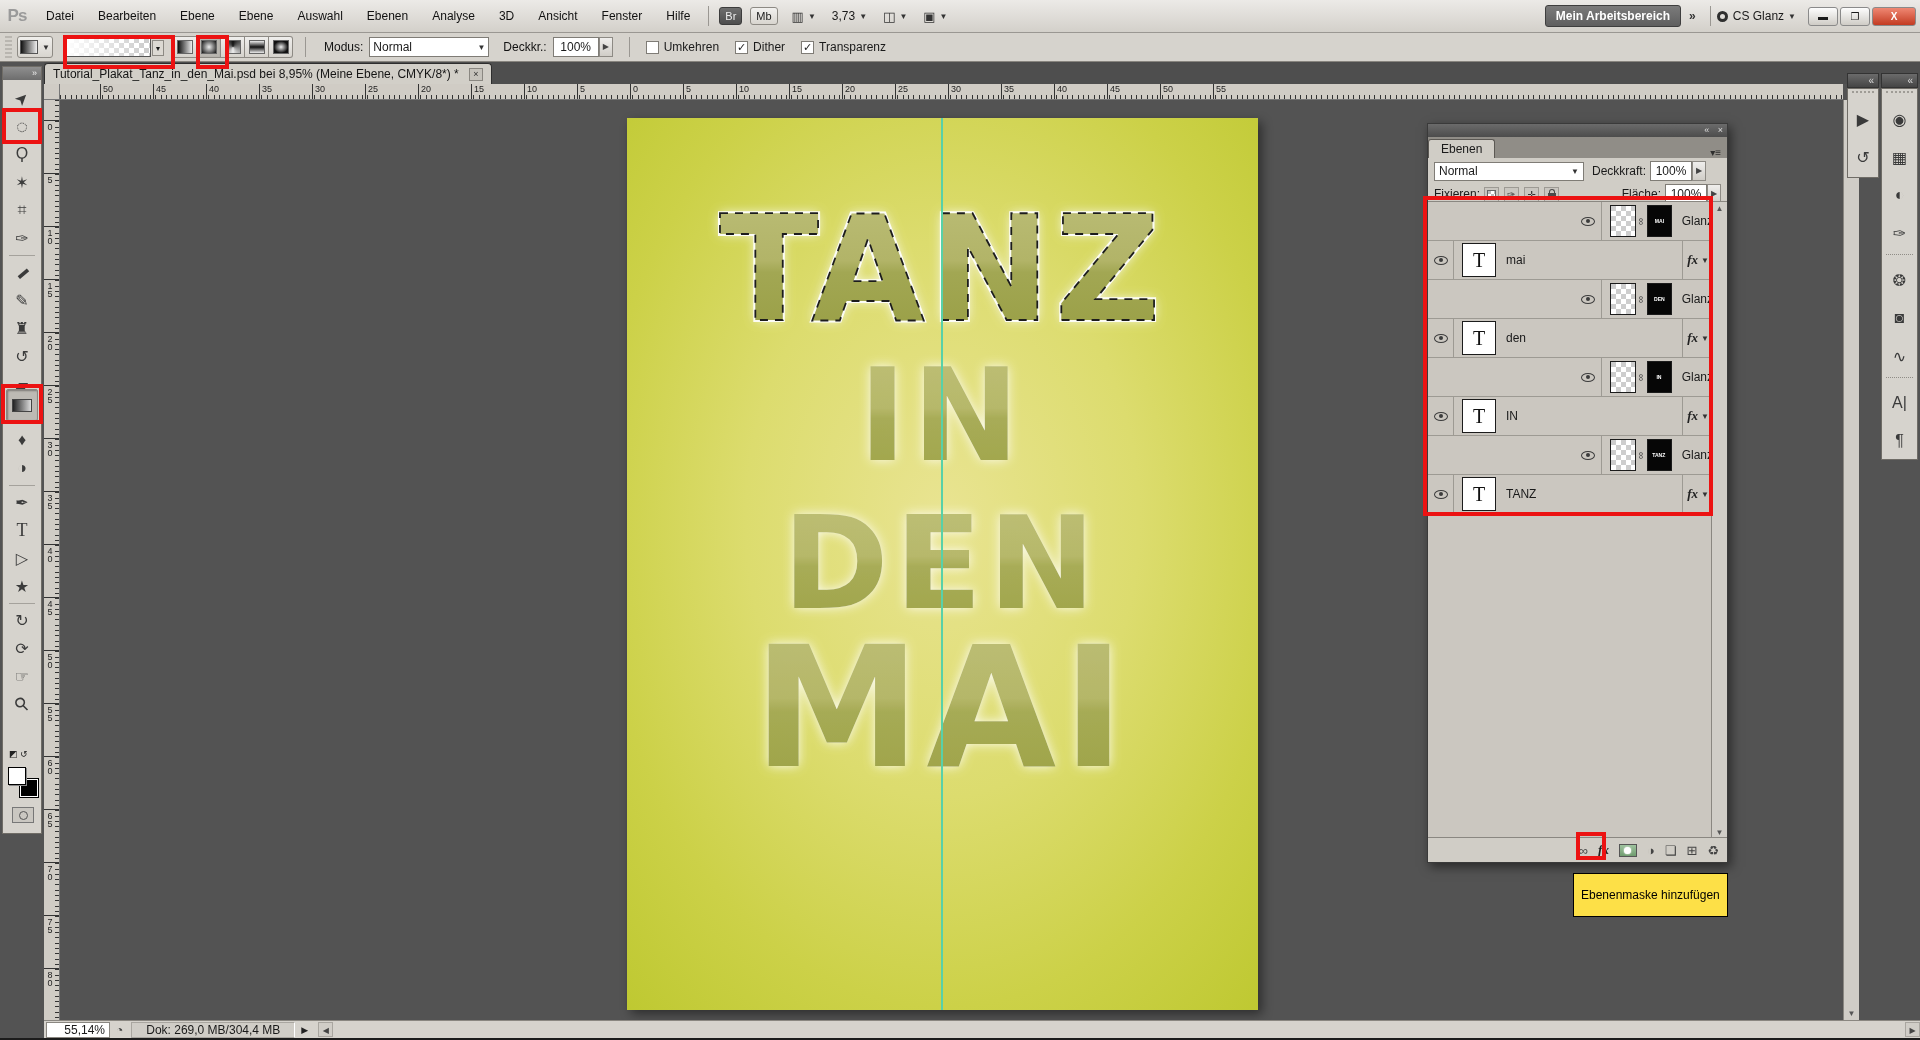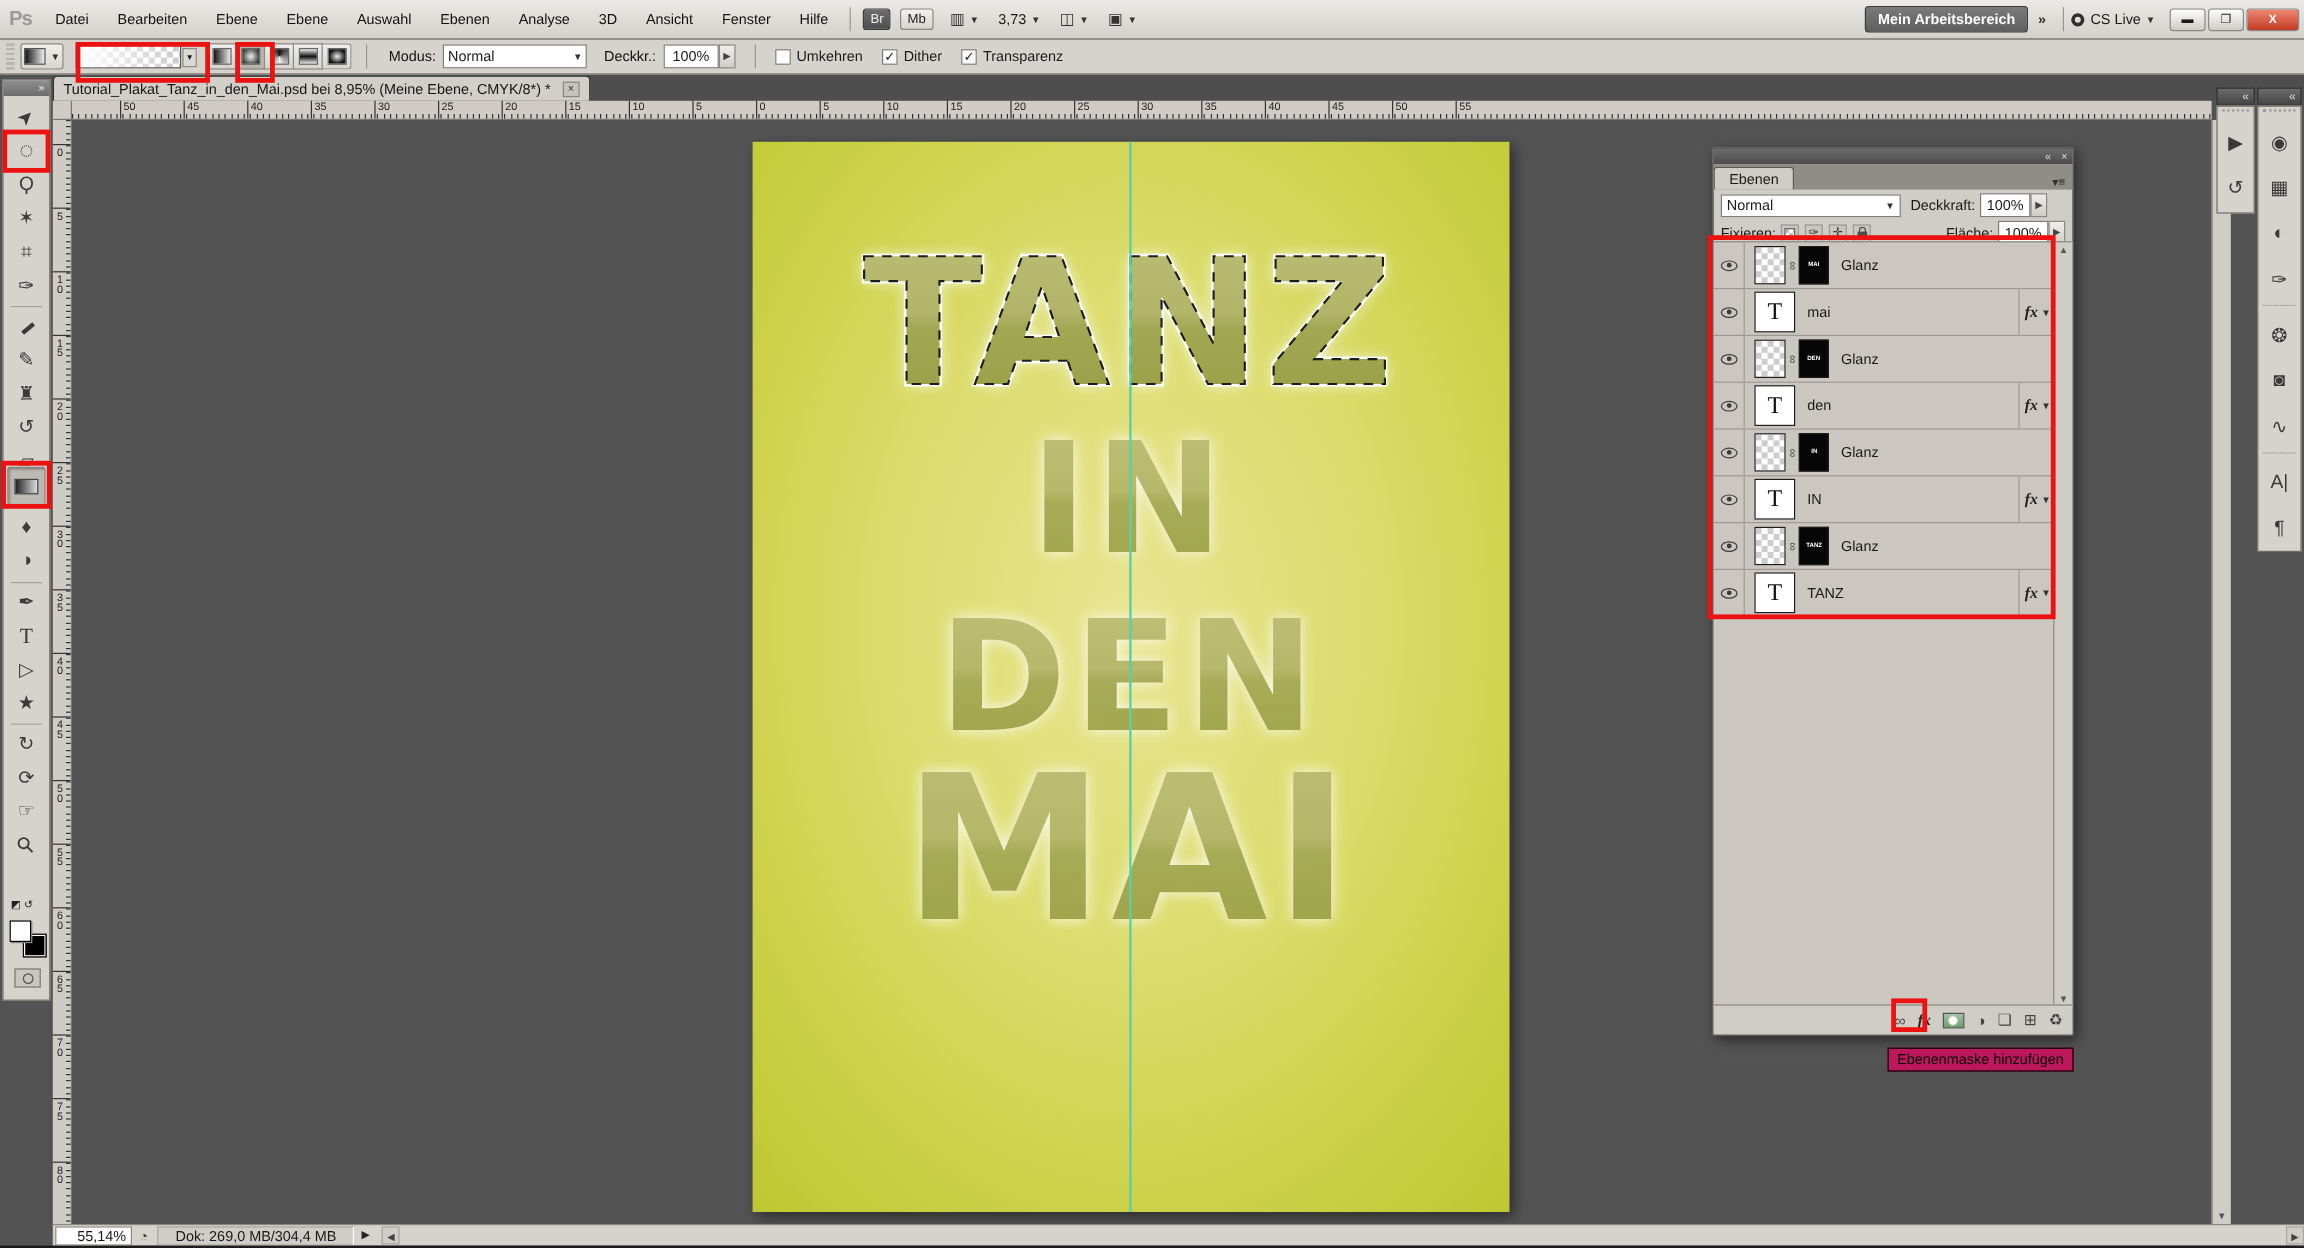--- a/index.html
+++ b/index.html
@@ -97,21 +97,21 @@
   #blend { width:150px; height:19px; background:#fff; border:1px solid #7f7c76; display:flex; align-items:center; justify-content:space-between; padding:0 4px;}
   .lp-lbl { margin-left:8px; }
   .fixicons { display:flex; align-items:center; gap:5px; margin-left:4px;}
   .fixi { width:15px; height:15px; border:1px solid #9d9a94; background:#c9c6c0; display:flex; align-items:center; justify-content:center; font-size:10px; color:#333;}
   .minichecker { width:9px; height:9px; background-image:conic-gradient(#fff 25%,#bbb 0 50%,#fff 0 75%,#bbb 0); background-size:6px 6px; border:1px solid #666;}
   .lock { width:8px; height:6px; background:#4a4a4a; position:relative; margin-top:3px;}
   .lock::before { content:''; position:absolute; top:-4px; left:1px; width:4px; height:4px; border:1px solid #4a4a4a; border-bottom:none; border-radius:3px 3px 0 0;}
   #lp-list { position:absolute; left:0; top:77px; width:285px; height:638px; background:#cbc7c0; border-top:1px solid #8a8781; overflow:hidden;}
   #lp-scroll { position:absolute; right:0; top:77px; width:16px; height:638px; background:#d0cdc7; border-left:1px solid #8a8781; border-top:1px solid #8a8781;
     display:flex; flex-direction:column; justify-content:space-between; align-items:center; font-size:8px; color:#555; padding:2px 0;}
-  .lrow { height:39px; border-bottom:1px solid #9d9a93; display:flex; align-items:center; position:relative;}
+  .lrow { height:39px; border-bottom:1px solid #9d9a93; display:flex; align-items:center; position:relative;justify-content:flex-end;}
   .eyec { width:26px; align-self:stretch; border-right:1px solid #9d9a93; display:flex; align-items:center; justify-content:center;}
   .eye { width:14px; height:9px; border:1px solid #3c3c3c; border-radius:50%; position:relative;}
   .eye::after { content:''; position:absolute; left:4px; top:1.5px; width:4px; height:4px; background:#3c3c3c; border-radius:50%;}
   .thumb { margin-left:8px; border:1px solid #1c1c1c;}
   .cthumb { width:26px; height:32px;}
   .chain { font-size:10px; color:#444; margin:0 2px; display:inline-block; transform:rotate(90deg);}
   .maskthumb { width:25px; height:32px; background:#060606; display:flex; align-items:center; justify-content:center; margin-left:0;}
   .masktxt { color:#fff; font-size:6px; font-weight:bold; transform:scale(.85); letter-spacing:0;}
   .tthumb { width:34px; height:34px; background:#fff; display:flex; align-items:center; justify-content:center;
     font-family:"Liberation Serif","DejaVu Serif",serif; font-size:20px; color:#111;}
@@ -121,22 +121,22 @@
   .fxwrap { margin-left:auto; align-self:stretch; display:flex; align-items:center; border-left:1px solid #9d9a93; padding:0 4px;}
   .fx { font-style:italic; font-weight:bold; font-size:13px; color:#222; font-family:"Liberation Serif","DejaVu Serif",serif;}
   .fxdd { font-size:8px; color:#333; margin-left:3px;}
   .lrow.sel { background:#2e82e8; }
   .lrow.sel .lname { color:#fff; font-weight:bold;}
   #lp-bottom { position:absolute; left:0; bottom:0; width:100%; height:25px; border-top:1px solid #8a8781; background:#d0cdc6;
     display:flex; align-items:center; justify-content:flex-end; gap:10px; padding-right:8px; font-size:13px; color:#444;}
   .maskbtn { width:18px; height:13px; border:1px solid #555; background:linear-gradient(#9fc39f,#6f9c6f); display:flex; align-items:center; justify-content:center;}
   .maskbtn .c { width:7px; height:7px; background:#fff; border-radius:50%; box-shadow:0 0 2px #fff;}
   
-  #tooltip { position:absolute; left:1573px; top:873px; background:#be185d; border:1px solid #000;
-    padding:2px 7px; font-size:12px; z-index:60; color:#000;}
+  #tooltip { position:absolute; left:1573px; top:873px; background:#fde047; border:1px solid #000;
+    padding:14px 7px; font-size:12px; z-index:60; color:#000;}
   
   .dockhead { position:absolute; top:73px; height:15px; background:linear-gradient(#6b6b6b,#454545); color:#ddd; font-size:10px;
     text-align:right; line-height:14px; padding-right:4px; z-index:8; border:1px solid #333;}
   .dockcol { position:absolute; background:#d6d3cd; border:1px solid #6f6c66; z-index:8;}
   .dicon { height:38px; display:flex; align-items:center; justify-content:center; font-size:16px; color:#3a3a3a;}
   .dsep { height:5px; border-top:1px dotted #8f8c86; margin:2px 4px;}
   .dotgrip { height:7px; border-top:2px dotted #9f9c96; margin:2px 4px;}
   
   .red { position:absolute; border:4px solid #ec1212; z-index:55; pointer-events:none;}
 </style>
@@ -164,21 +164,21 @@
   <span style="margin-left:16px;">3,73</span>
   <span class="ddarrow">▼</span>
   <span class="icon-g" style="margin-left:16px;">◫</span>
   <span class="ddarrow">▼</span>
   <span class="icon-g" style="margin-left:16px;">▣</span>
   <span class="ddarrow">▼</span>
   <div id="workspace-btn">Mein Arbeitsbereich</div>
   <span style="margin:0 8px; color:#333; font-weight:bold;">»</span>
   <div class="vsep"></div>
   <span id="cslive-ring"></span>
-  <span>CS Live</span>
+  <span>CS Glanz</span>
   <span class="ddarrow">▼</span>
   <div class="winbtn" style="margin-left:12px;">
       <span>▬</span>
     </div>
   <div class="winbtn">
       <span>❐</span>
     </div>
   <div class="winbtn close" style="margin-right:4px;">
       <span>X</span>
     </div>

